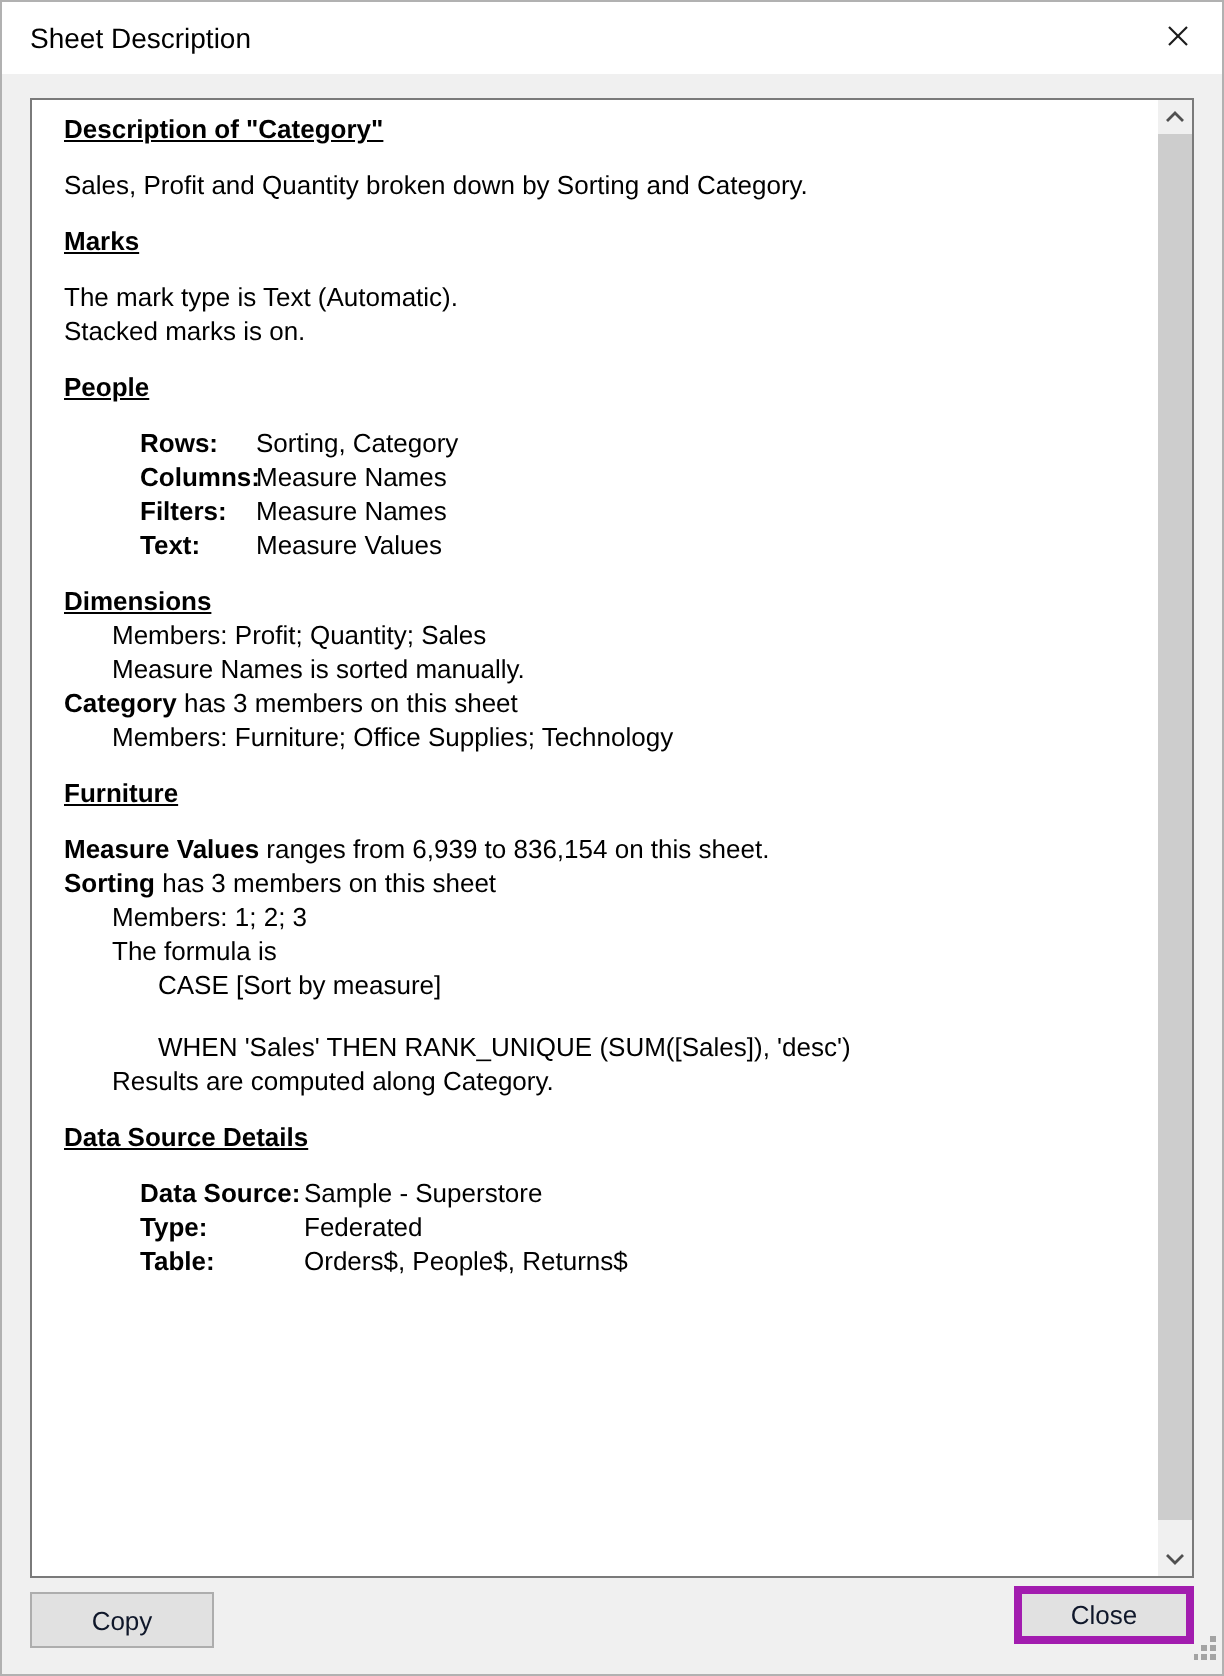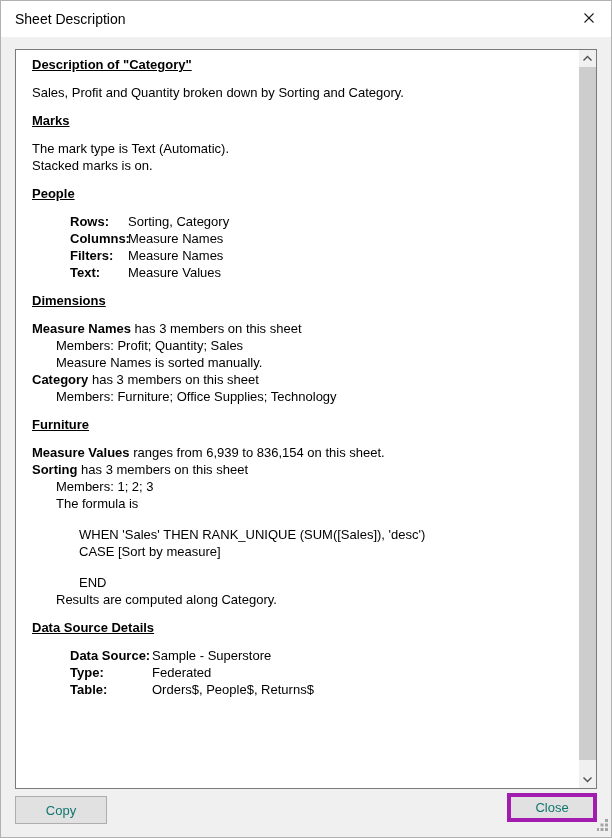--- a/index.html
+++ b/index.html
@@ -55,21 +55,21 @@
   }
   .sb-btn.up { top:0; }
   .sb-btn.down { bottom:0; }
   .sb-thumb {
     position:absolute; left:0; right:0; top:17px; bottom:28px;
     background:#cdcdcd; cursor:pointer;
   }
 
   
   .btn {
-    position:absolute; font-size:13px; color:#0f766e;
+    position:absolute; font-size:13px; color:#0f172a;
     background:#e1e1e1; display:flex; align-items:center; justify-content:center;
     cursor:pointer; font-family:"Liberation Sans", sans-serif;
   }
   .btn-copy  { left:14px;  bottom:13px; width:92px; height:28px; border:1px solid #adadad; }
   .btn-close { right:14px; bottom:15px; width:90px; height:29px; border:4px solid #a21caf; }
 
   .resize-grip { position:absolute; right:2px; bottom:2px; }
 </style>
 </head>
 <body>
@@ -94,33 +94,31 @@
         <div class="line gap-1"><span>Sales, Profit and Quantity broken down by Sorting and Category.</span></div>
         <div class="line heading gap-1"><span>Marks</span></div>
         <div class="line gap-1"><span>The mark type is Text (Automatic).</span></div>
         <div class="line"><span>Stacked marks is on.</span></div>
         <div class="line heading gap-1"><span>People</span></div>
         <div class="line kv gap-1"><span class="kv-label shelf">Rows:</span><span>Sorting, Category</span></div>
         <div class="line kv"><span class="kv-label shelf">Columns:</span><span>Measure Names</span></div>
         <div class="line kv"><span class="kv-label shelf">Filters:</span><span>Measure Names</span></div>
         <div class="line kv"><span class="kv-label shelf">Text:</span><span>Measure Values</span></div>
         <div class="line heading gap-1"><span>Dimensions</span></div>
-        <div class="line gap-1"><span class="b">Measure Names</span><span> has 3 members on this sheet</span></div>
         <div class="line indent-1"><span>Members: Profit; Quantity; Sales</span></div>
         <div class="line indent-1"><span>Measure Names is sorted manually.</span></div>
         <div class="line"><span class="b">Category</span><span> has 3 members on this sheet</span></div>
         <div class="line indent-1"><span>Members: Furniture; Office Supplies; Technology</span></div>
         <div class="line heading gap-1"><span>Furniture</span></div>
         <div class="line gap-1"><span class="b">Measure Values</span><span> ranges from 6,939 to 836,154 on this sheet.</span></div>
         <div class="line"><span class="b">Sorting</span><span> has 3 members on this sheet</span></div>
         <div class="line indent-1"><span>Members: 1; 2; 3</span></div>
         <div class="line indent-1"><span>The formula is</span></div>
+        <div class="line indent-2"><span>CASE [Sort by measure]</span></div>
         <div class="line indent-2 gap-2"><span>WHEN 'Sales' THEN RANK_UNIQUE (SUM([Sales]), 'desc')</span></div>
-        <div class="line indent-2"><span>CASE [Sort by measure]</span></div>
-        <div class="line indent-2 gap-2"><span>END</span></div>
         <div class="line indent-1"><span>Results are computed along Category.</span></div>
         <div class="line heading gap-1"><span>Data Source Details</span></div>
         <div class="line kv gap-1"><span class="kv-label ds">Data Source:</span><span>Sample - Superstore</span></div>
         <div class="line kv"><span class="kv-label ds">Type:</span><span>Federated</span></div>
         <div class="line kv"><span class="kv-label ds">Table:</span><span>Orders$, People$, Returns$</span></div>
       </div>
 
     <div class="scrollbar">
       <button class="sb-btn up">
         <span style="display:flex;">

